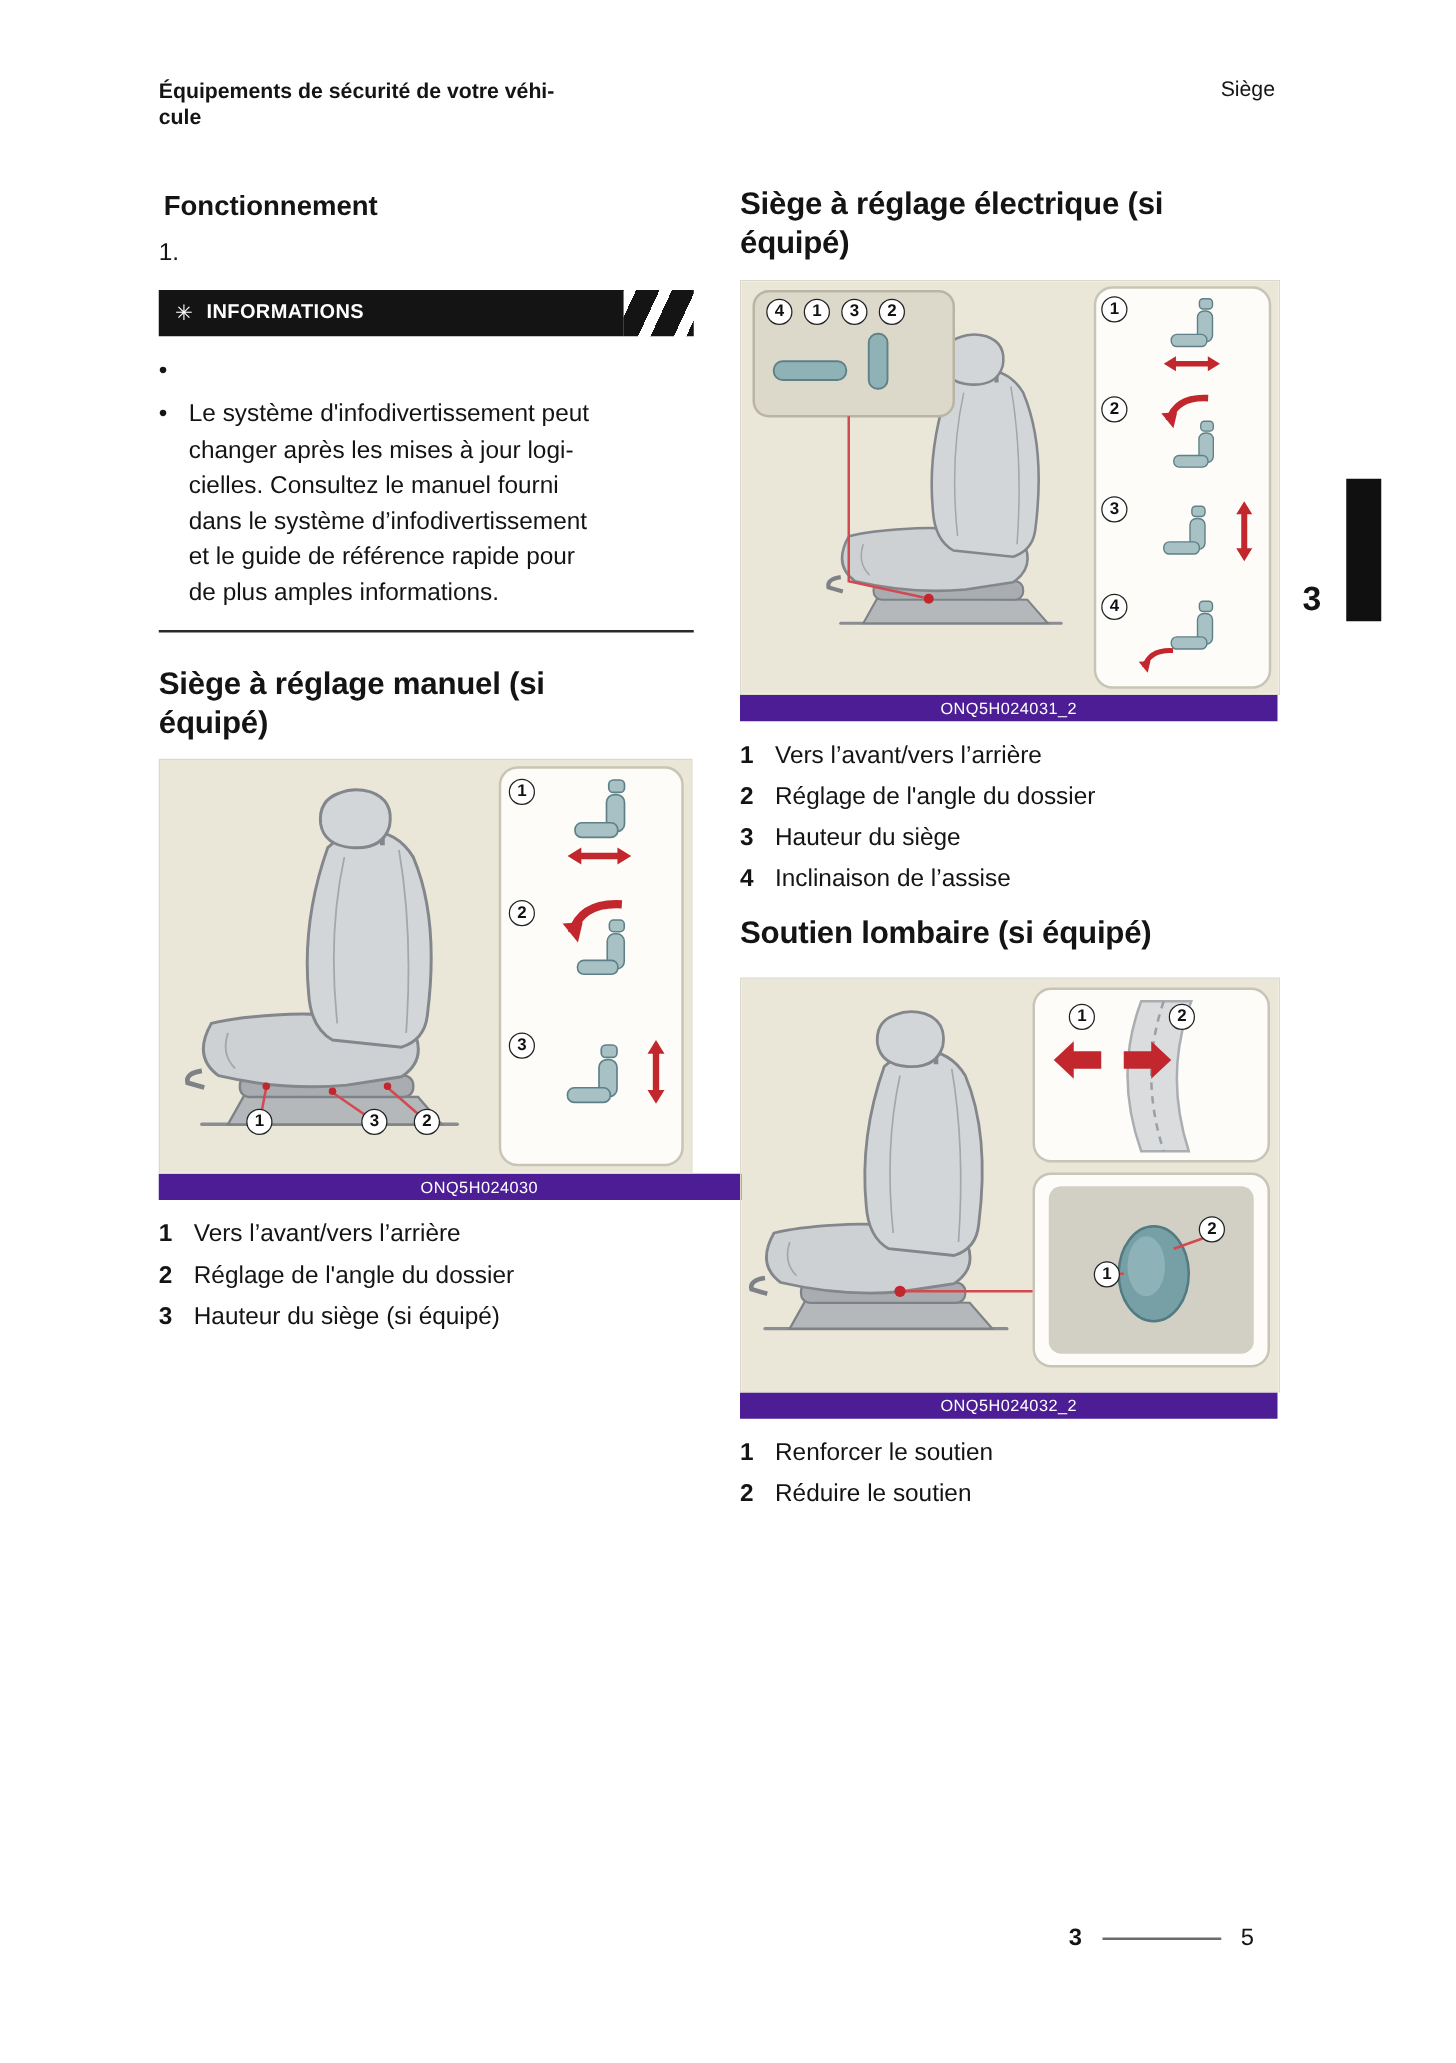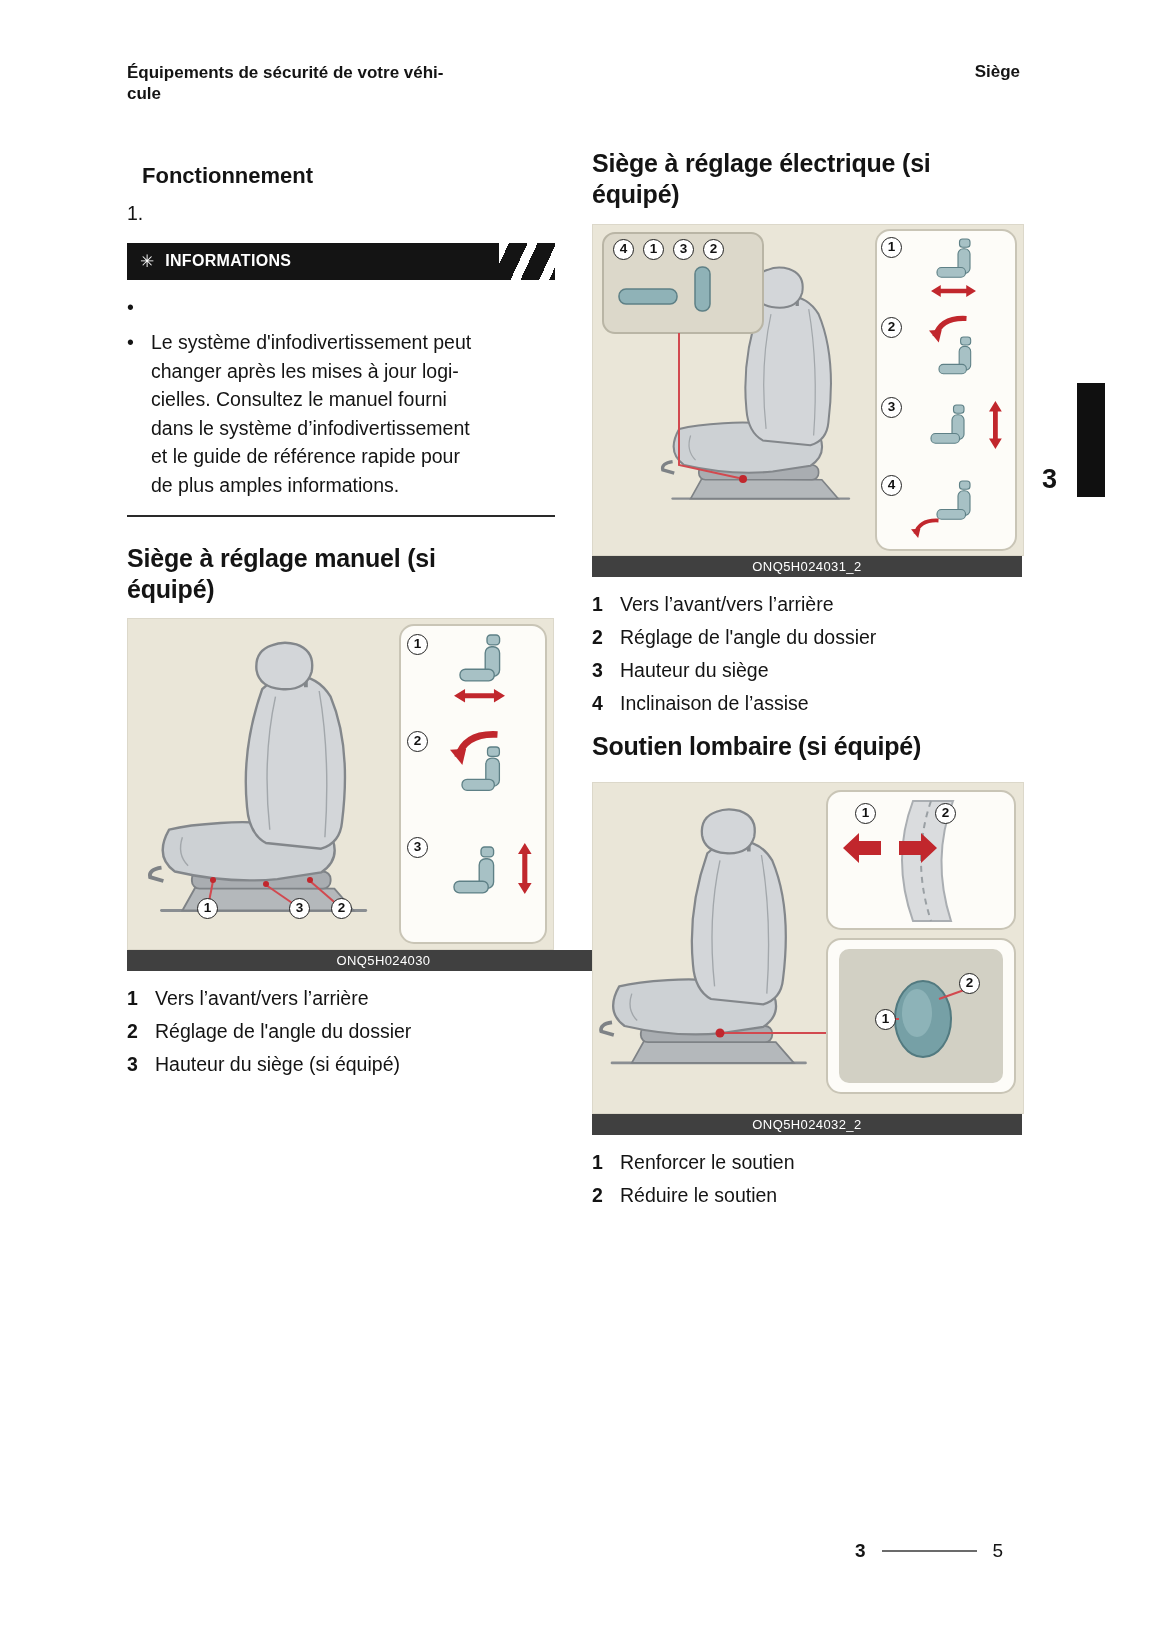--- a/index.html
+++ b/index.html
@@ -1,31 +1,31 @@
 <!DOCTYPE html>
 <html><head>
 <meta charset="utf-8">
 <style>
   html,body{margin:0;padding:0}
   body{width:1165px;height:1650px;position:relative;background:#ffffff;
        font-family:"Liberation Sans",sans-serif;color:#141414;overflow:hidden}
 
   .hdr-left{position:absolute;left:127px;top:62px;width:380px;font-size:17px;font-weight:700;
             line-height:21px;white-space:pre-line}
-  .hdr-right{position:absolute;top:62px;right:145px;font-size:17px;font-weight:700}
+  .hdr-right{position:absolute;top:62px;right:145px;font-size:17px;font-weight:400}
 
   .chapter-bar{position:absolute;left:1077px;top:383px;width:28px;height:114px;background:#101010}
   .chapter-num{position:absolute;left:1042px;top:464px;font-size:27px;font-weight:700}
 
   .col{position:absolute;top:148px}
   .col-left{left:127px;width:428px}
   .col-right{left:592px;width:430px}
 
   h1{font-size:25px;font-weight:700;line-height:31px;margin:0;white-space:pre-line;letter-spacing:-0.2px}
-  h2{font-size:22px;font-weight:700;margin:15px}
+  h2{font-size:22px;font-weight:700;margin:4px}
   .title{margin-bottom:44px}
   .sub{margin-bottom:10px}
 
   .oitem{display:flex;font-size:19.5px;line-height:28.5px}
   .onum{width:27px;flex:none}
   .otext{white-space:pre-line}
 
   .info-banner{display:flex;align-items:stretch;height:37px;margin:15px 0 13px}
   .info-main{flex:1;background:#141414;color:#fff;display:flex;align-items:center;padding-left:13px}
   .info-icon{font-size:17px;margin-right:11px;line-height:1}
@@ -37,21 +37,21 @@
   .utext{white-space:pre-line}
 
   .rule{border:none;border-top:2px solid #2a2a2a;margin:16px 0 0}
   .h-seat{margin:26px 0 13px}
   .h-electric{margin-bottom:14px}
   .h-lumbar{margin:14px 0 20px}
 
   .fig{margin:0 0 13px;position:relative}
   .figviz{position:relative;font-size:0;border:1px solid #dcd8ca}
   .figsvg{display:block}
-  .figcap{height:21px;background:#404040;color:#fff;font-size:13px;line-height:21px;
+  .figcap{height:21px;background:#4c1d95;color:#fff;font-size:13px;line-height:21px;
           text-align:center;letter-spacing:.4px;font-weight:400;
           font-family:"Liberation Sans",sans-serif}
 
   .co{position:absolute;width:21px;height:21px;border:1.5px solid #222;border-radius:50%;
       background:#fff;font-size:13.5px;font-weight:700;line-height:18px;text-align:center;
       color:#111;box-sizing:border-box}
 
   .legend{margin-top:2px}
   .lrow{display:flex;font-size:19.5px;line-height:28px;margin-bottom:5px}
   .lnum{width:28px;font-weight:700;flex:none}

